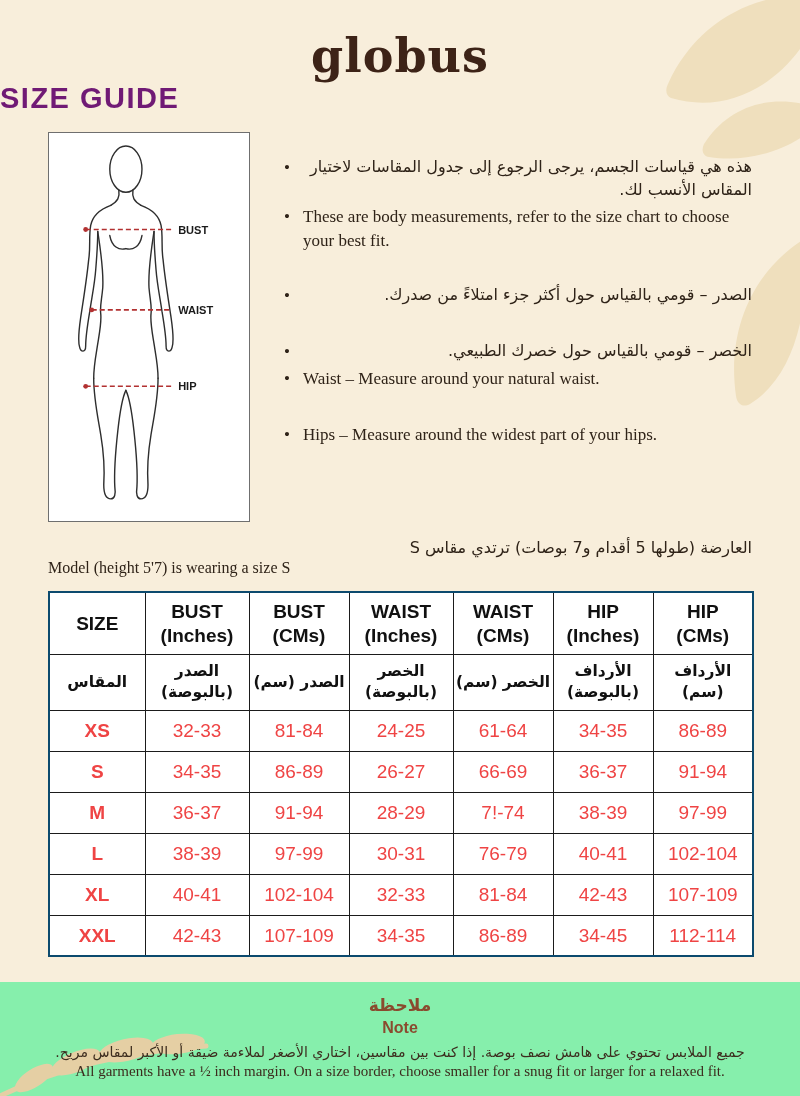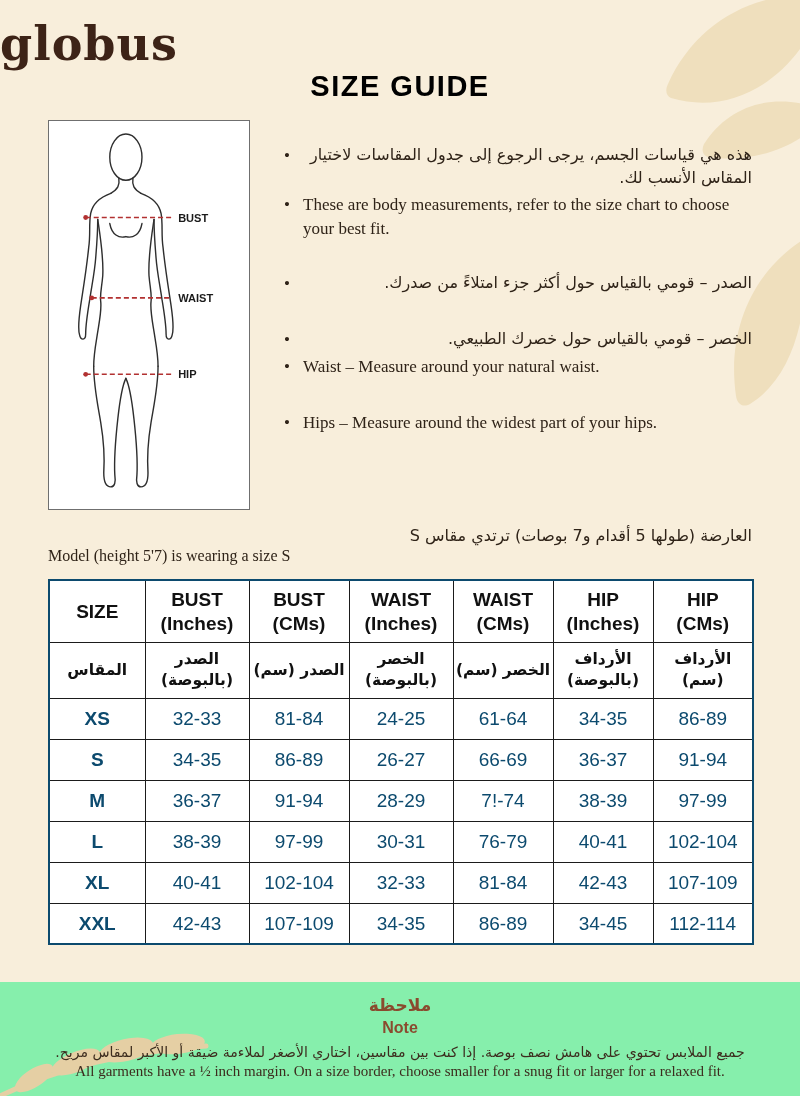--- a/index.html
+++ b/index.html
@@ -8,27 +8,27 @@
     background:#f8eedb; color:#2f2318;
     font-family:"Liberation Serif", serif;
   }
   .deco { position:absolute; z-index:0; }
   .deco-top-right { top:-12px; right:-18px; }
   .deco-right-mid { top:238px; right:-6px; }
   .content { position:relative; z-index:1; }
 
   
   .logo {
-    padding-top:20px; 
+    padding-top:20px; text-align:center;
     font-family:"DejaVu Serif", serif; font-weight:700;
-    font-size:46px; color:#3d2317; letter-spacing:1px; line-height:1.05;
+    font-size:46px; color:#3d2317; letter-spacing:1px; line-height:1.05;margin-top:12px;
   }
   .page-title {
-    text-align:center; font-family:"Liberation Sans", sans-serif;
-    font-weight:700; font-size:29px; color:#000000; letter-spacing:1.5px;
+    font-family:"Liberation Sans", sans-serif;
+    font-weight:700; font-size:29px; color:#701a75; letter-spacing:1.5px;
     margin-top:2px;
   }
 
   
   .main { display:flex; padding:17px 48px 0 48px; }
   .figure-box {
     flex:none; width:202px; height:390px; background:#ffffff;
     border:1px solid #6f6f6f; padding:6px 4px;
   }
   .figure-box svg { width:100%; height:100%; display:block; }
@@ -50,21 +50,21 @@
   
   table.size-chart {
     width:704px; margin:14px 48px 0 48px; border-collapse:collapse;
     background:#ffffff; table-layout:fixed; border:2px solid #0c4a6e;
   }
   table.size-chart th, table.size-chart td {
     border:1.5px solid #1b1b1b; text-align:center; vertical-align:middle; padding:0 2px;
   }
   th.h-en { font-family:"Liberation Sans", sans-serif; font-weight:700; font-size:19px; height:62px; line-height:1.25; color:#111; }
   th.h-ar { font-family:"DejaVu Sans", sans-serif; font-weight:700; font-size:15.5px; height:56px; line-height:1.35; direction:rtl; color:#111; }
-  td.cell { font-family:"Liberation Sans", sans-serif; font-size:19px; height:41px; color:#0c4a6e; }
+  td.cell { font-family:"Liberation Sans", sans-serif; font-size:19px; height:41px; color:#ef4444; }
   td.size-cell { font-weight:700; }
 
   
   .note-band {
     position:absolute; left:0; right:0; bottom:0; z-index:1;
     background:#86efac; text-align:center; padding:13px 28px 16px 28px;
   }
   .note-band .inner { position:relative; z-index:2; }
   .note-title-ar { font-family:"DejaVu Sans", sans-serif; font-weight:700; font-size:17px; color:#8a4a2e; direction:rtl; }
   .note-title-en { font-family:"Liberation Sans", sans-serif; font-weight:700; font-size:16px; color:#8a4a2e; margin-top:4px; }

